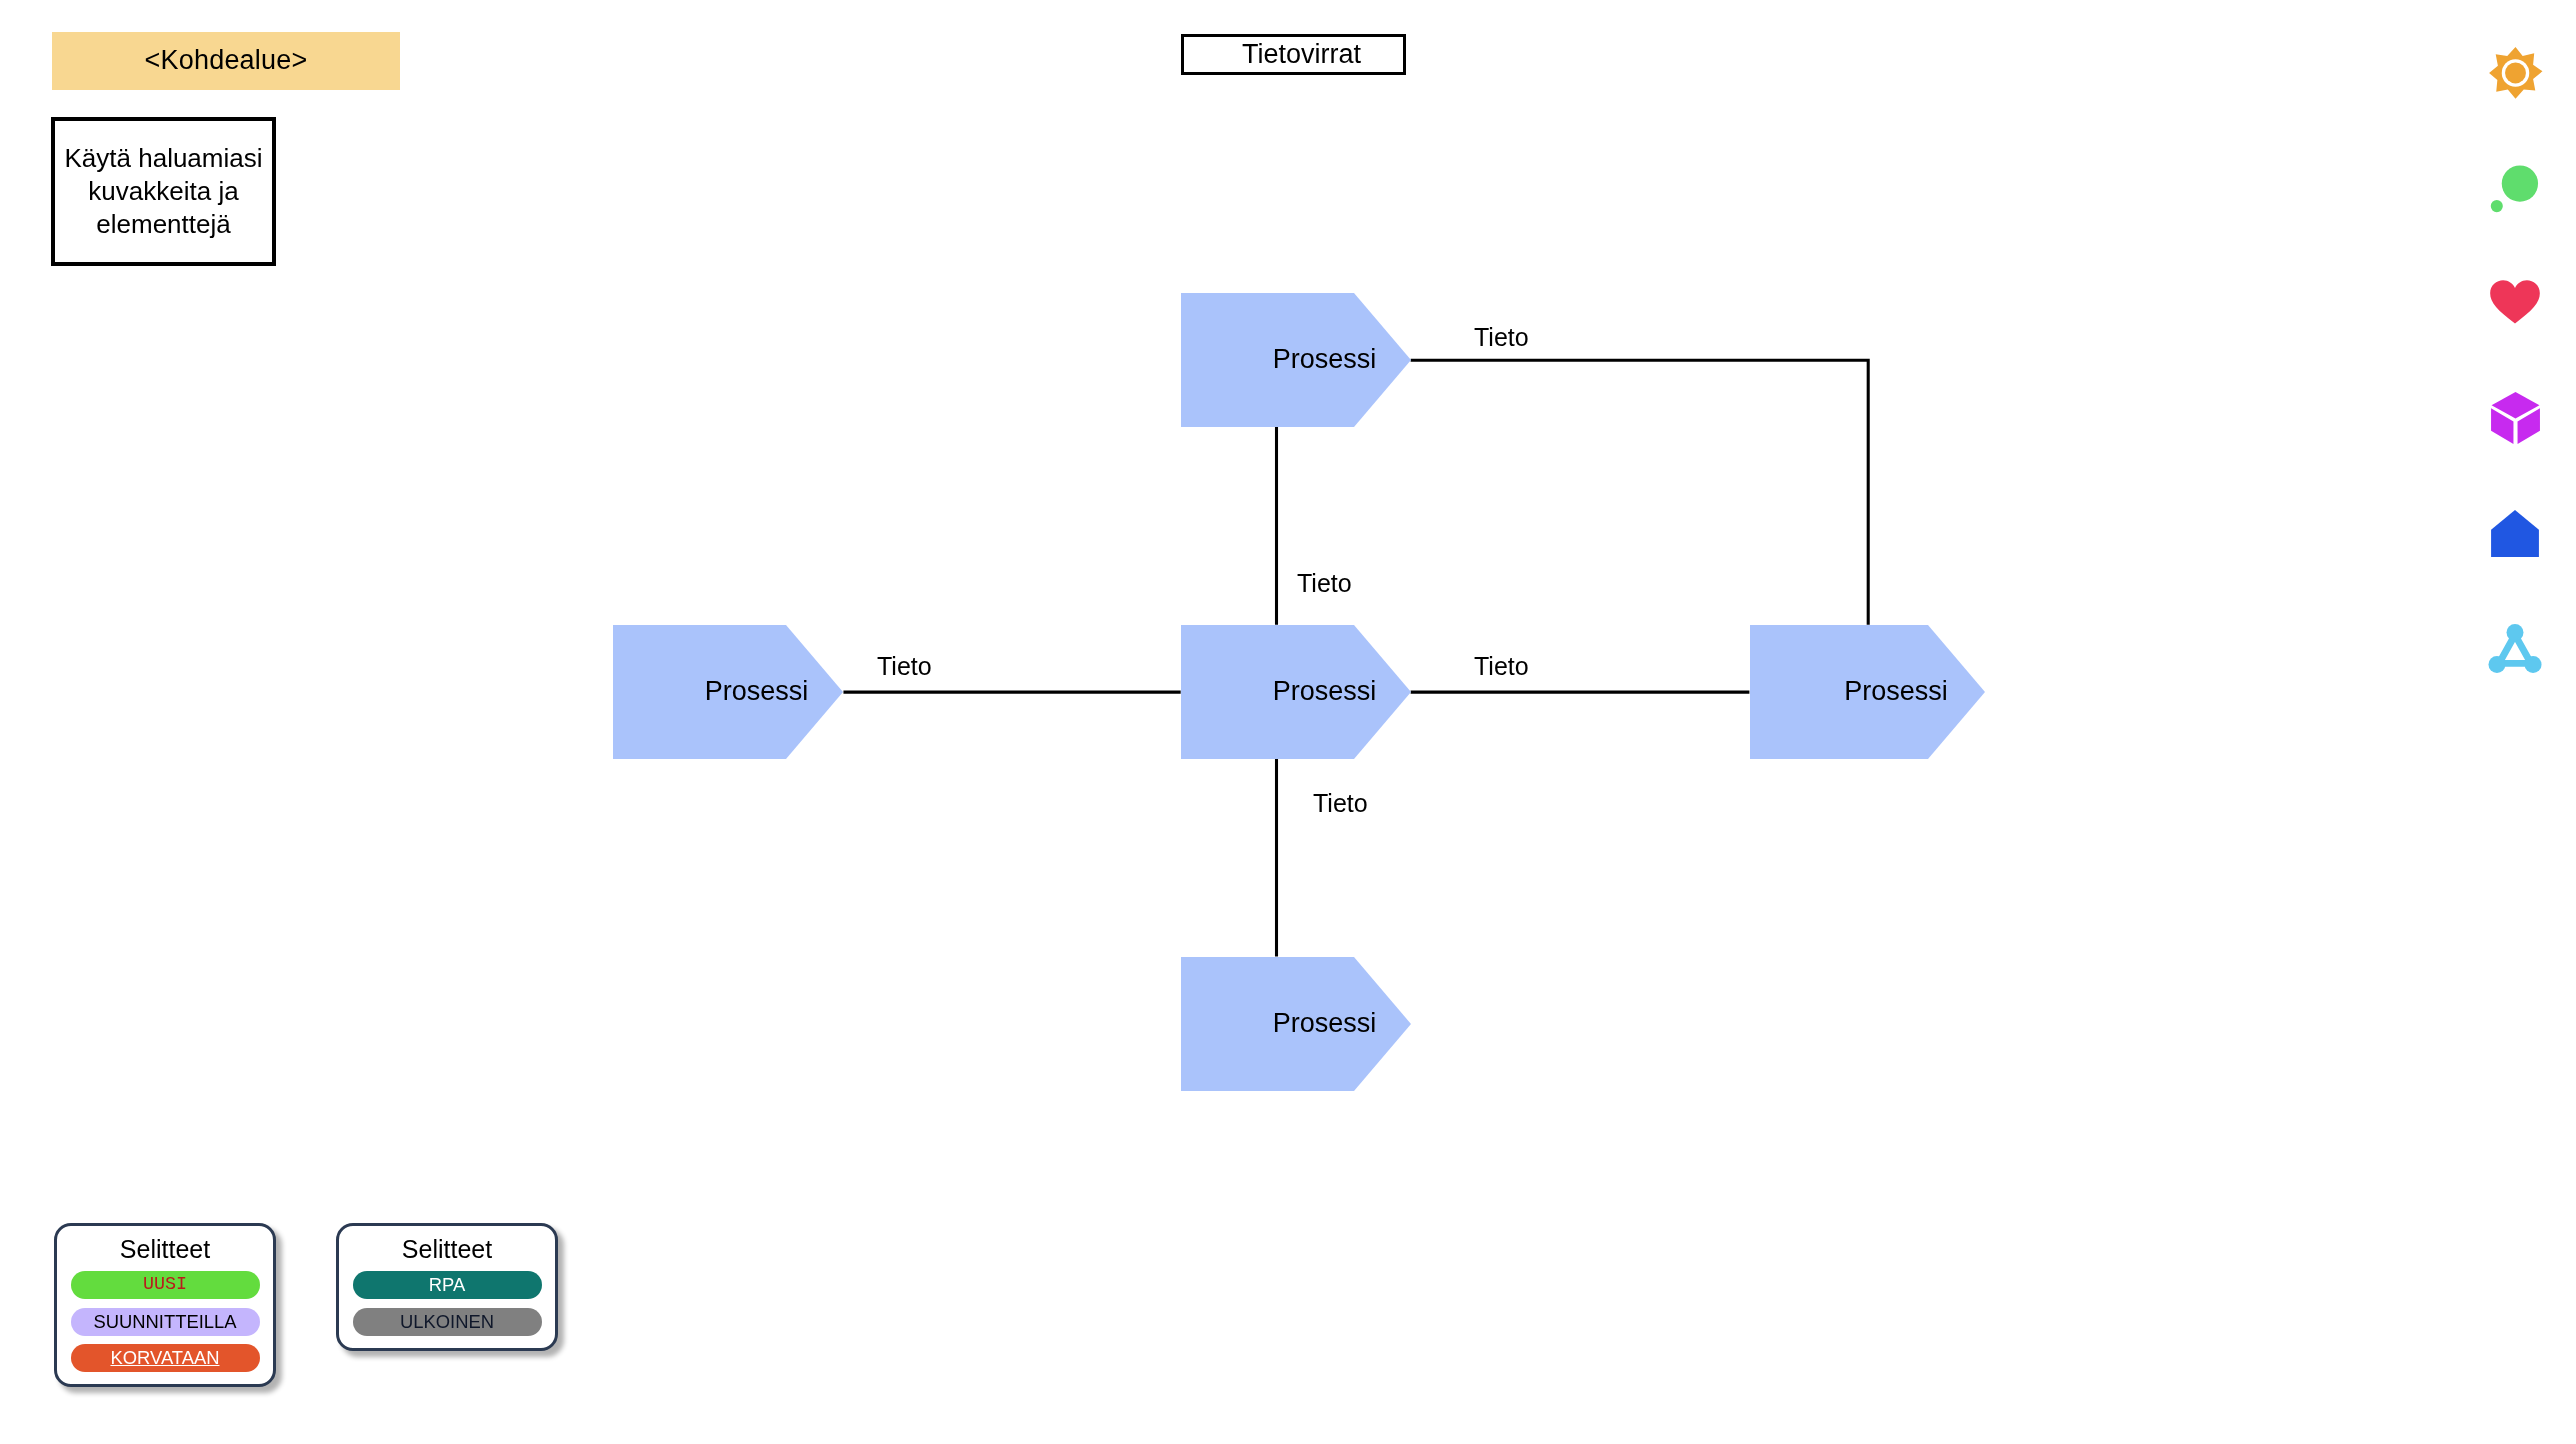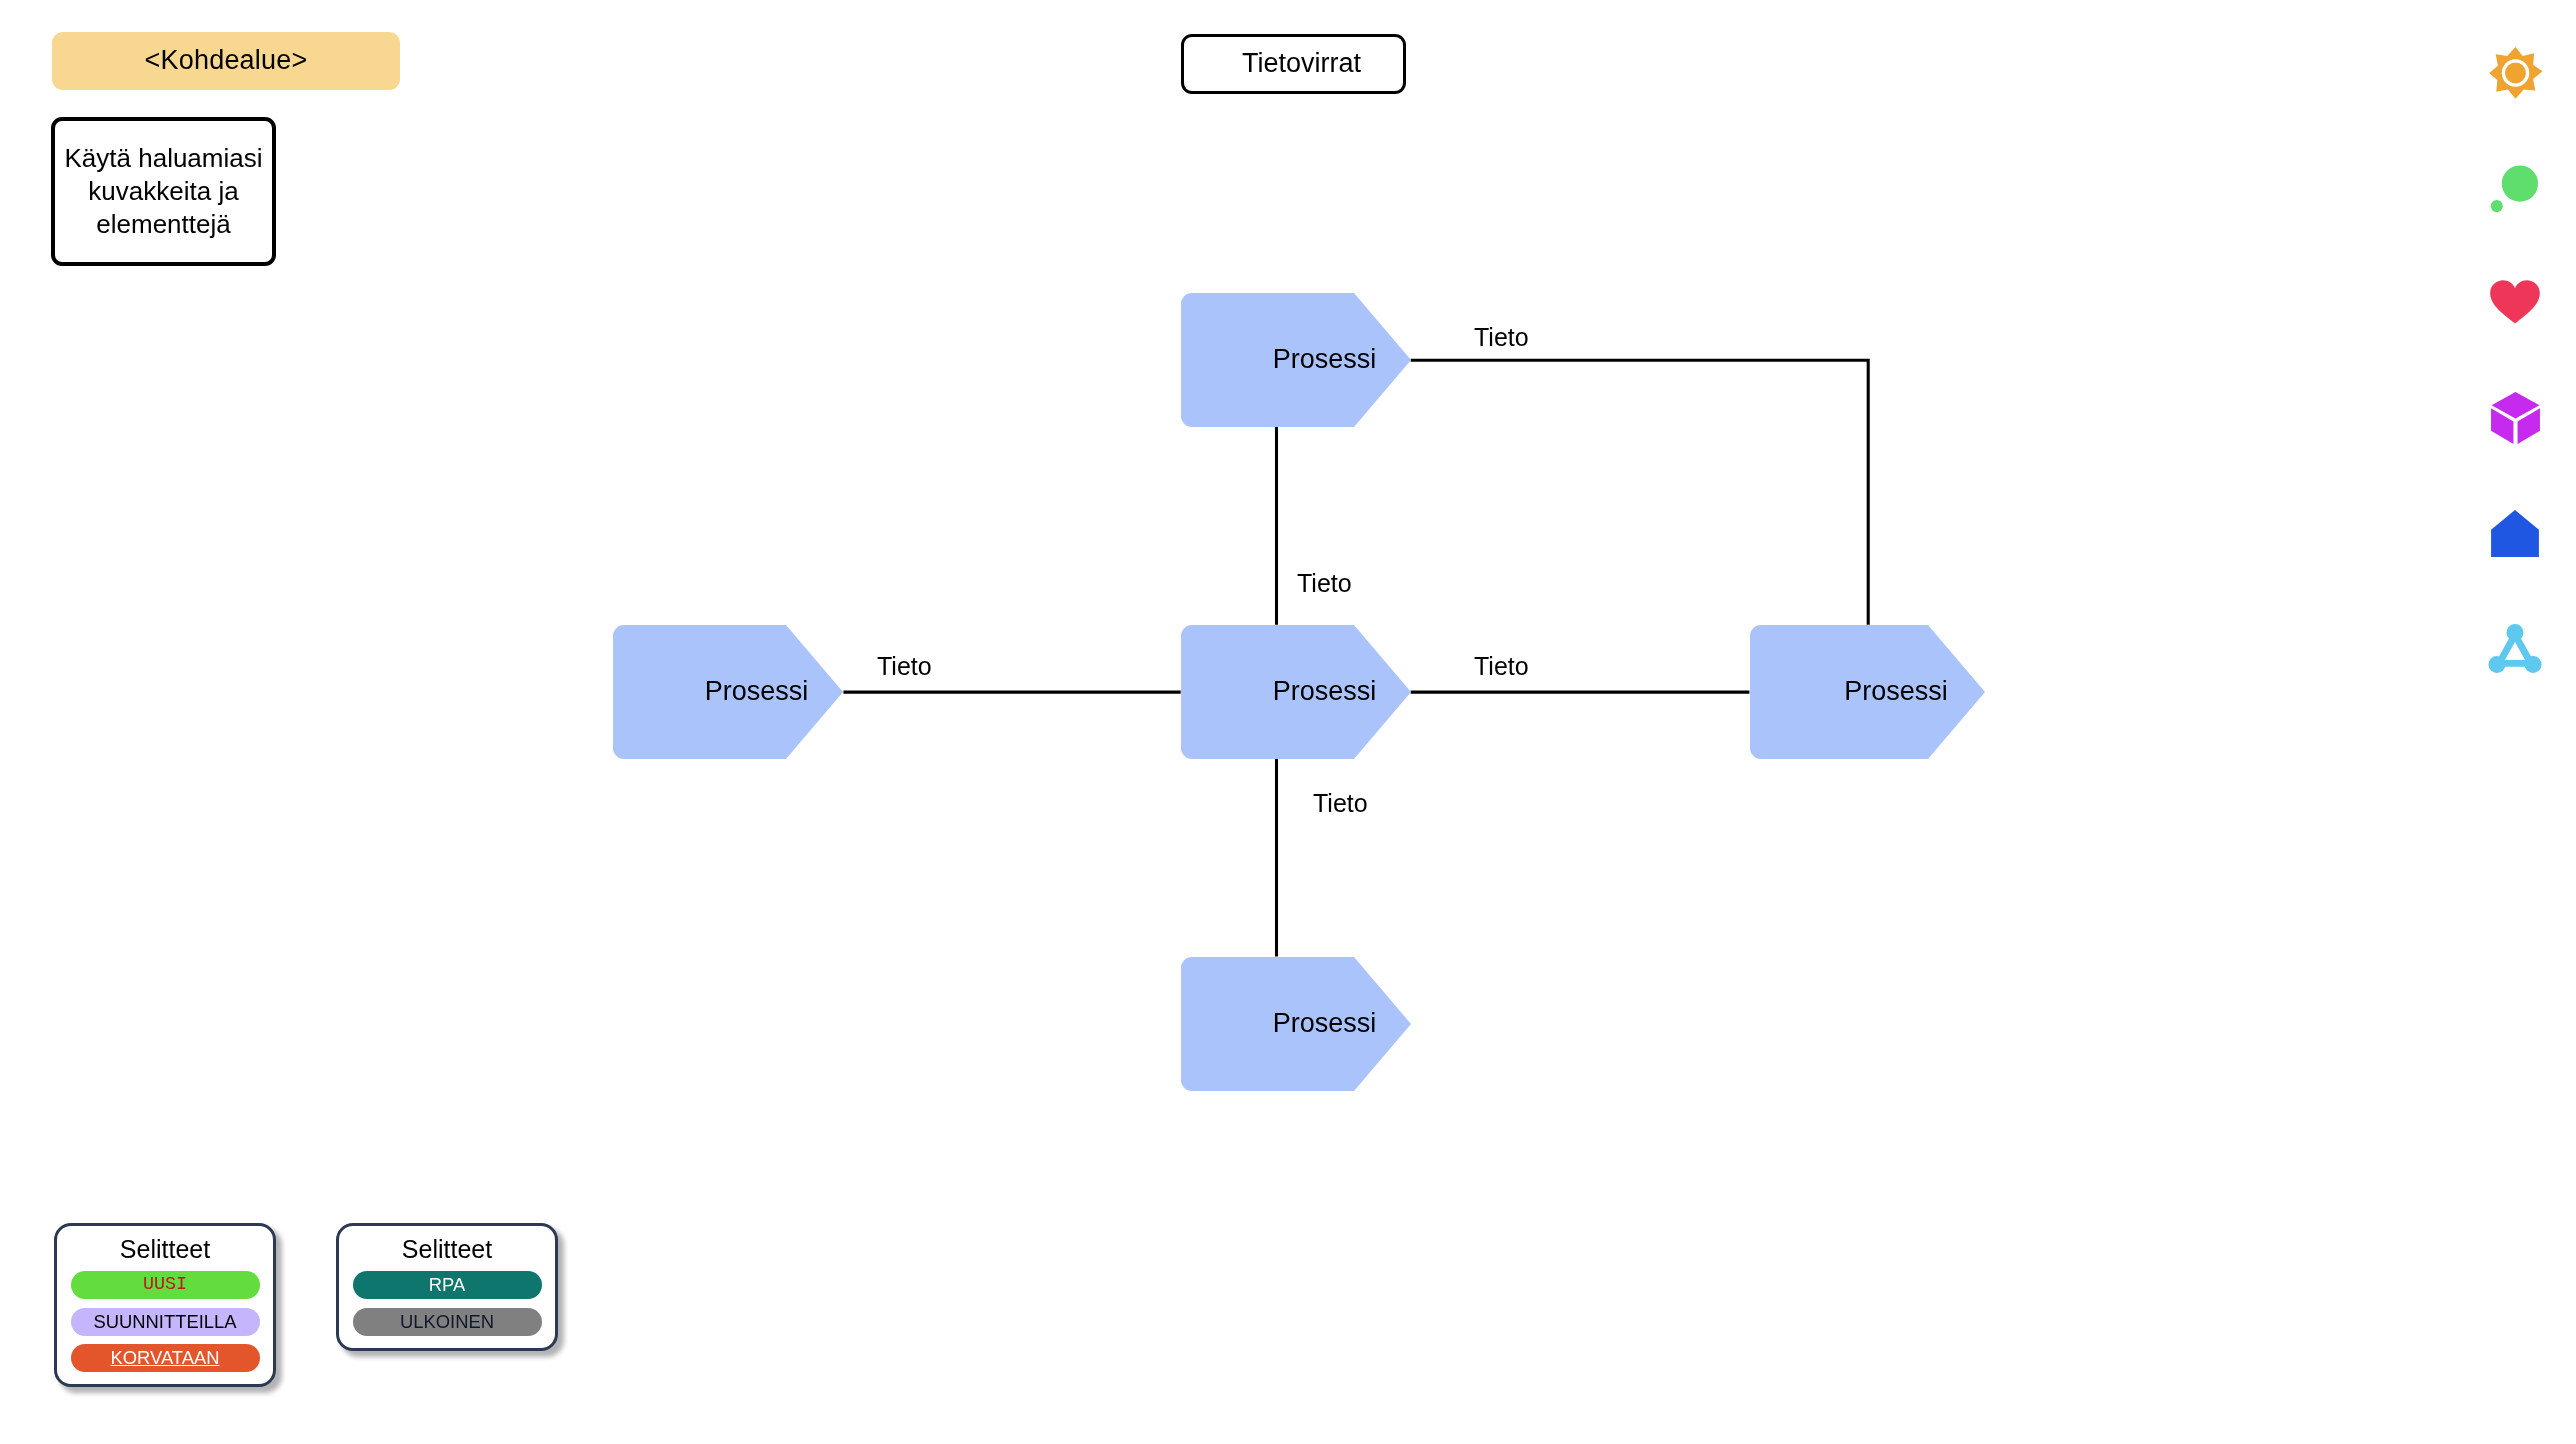--- a/index.html
+++ b/index.html
@@ -18,21 +18,21 @@
 
   
   #canvas {
     position: absolute;
     left: 0; top: 0;
     width: 2576px;
     height: 1444px;
   }
 
   
-  .abs { position: absolute; box-sizing: border-box; border-radius: 11px; }
+  .abs { position: absolute; box-sizing: border-box; }
 
   
   .domain-band {
     left: 52px;
     top: 32px;
     width: 348px;
     height: 58px;
     background: #F8D791;
     display: flex;
     align-items: center;
@@ -63,21 +63,21 @@
     line-height: 1.26;
     display: block;
     padding: 0 4.6px;
   }
 
   
   .title-box {
     left: 1181px;
     top: 34px;
     width: 225px;
-    height: 60px;
+    height: 41px;
     border: 3.8px solid #000000;
     background: #ffffff;
     display: flex;
     align-items: center;
     justify-content: center;
     padding-left: 16px;
   }
   .title-box span {
     font-size: 27px;
     line-height: 1.1;

